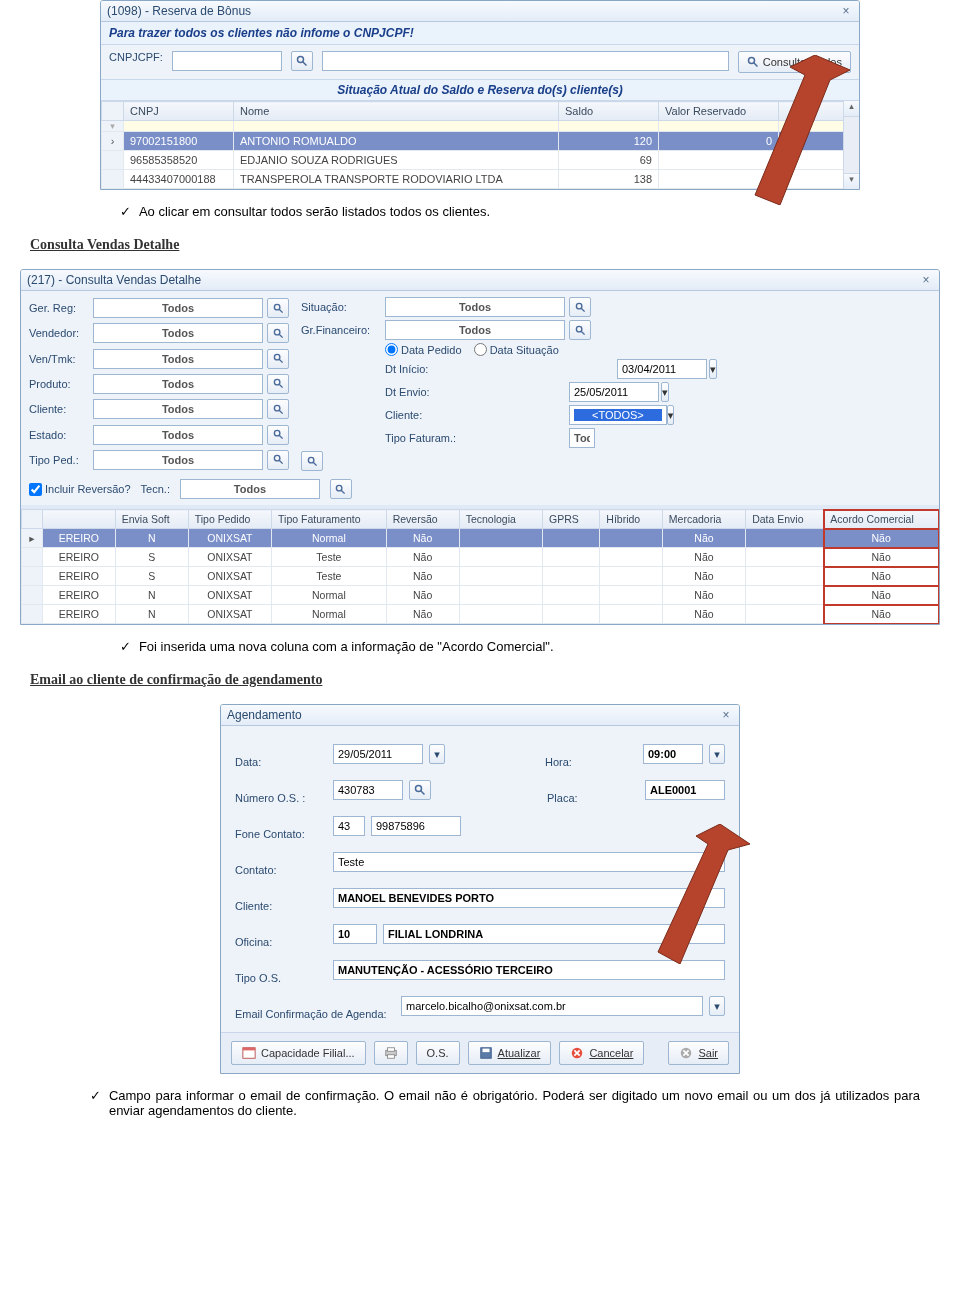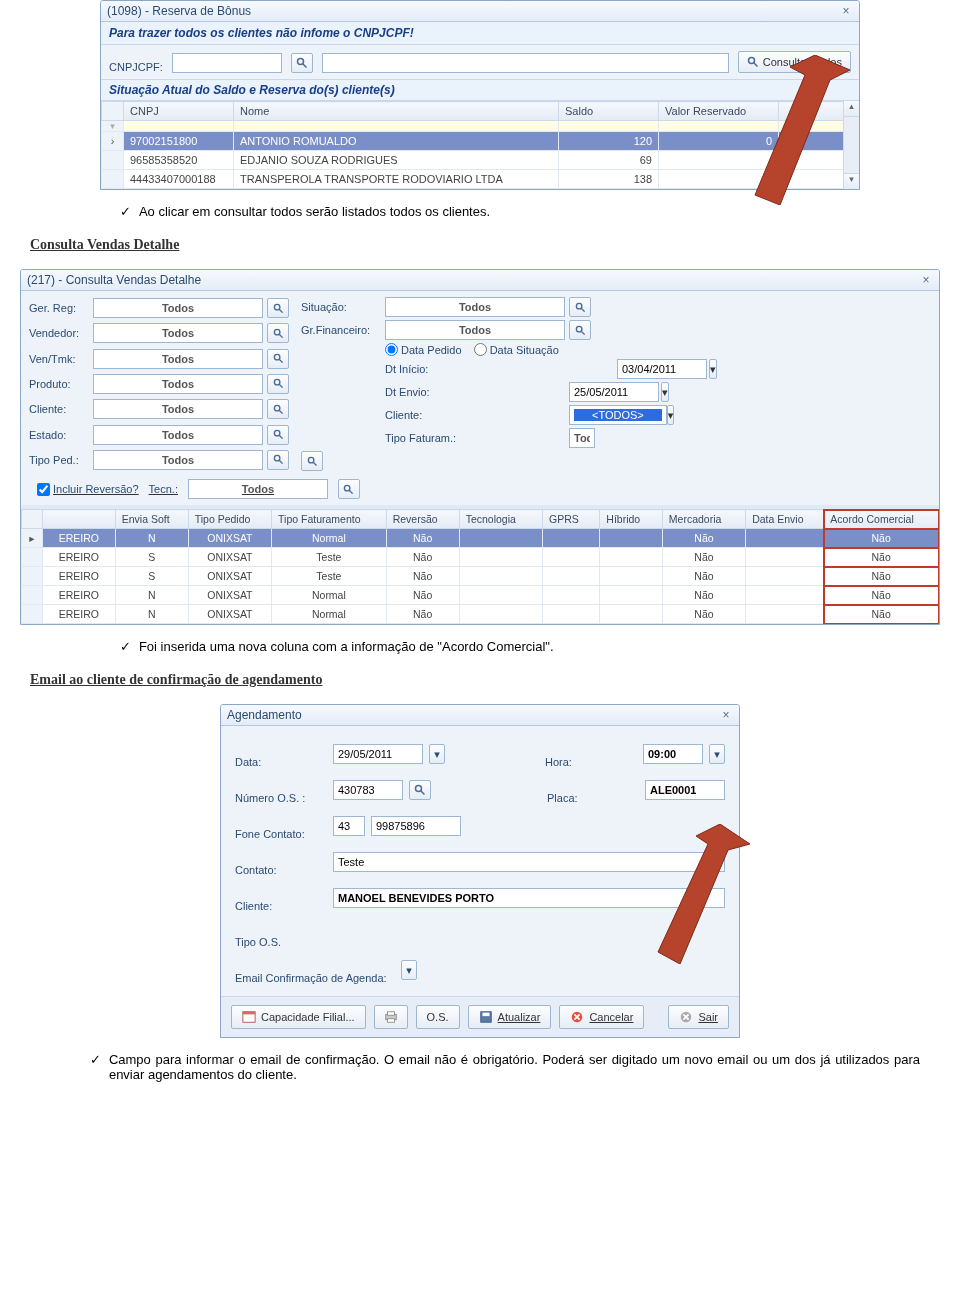--- a/index.html
+++ b/index.html
@@ -3,26 +3,26 @@
 <meta charset="utf-8">
 <style>
   * { box-sizing: border-box; font-family: Tahoma, Verdana, sans-serif; }
   body { margin: 0; padding: 0; background: #fff; font-size: 11px; color: #333; width: 960px; }
   .doc { padding: 0; }
   .fig { margin: 0 auto; }
   .window { border: 1px solid #8aa8c6; background: linear-gradient(#eaf1fa,#dbe6f4); border-radius: 3px 3px 0 0; overflow: hidden; }
   .win-title { display:flex; align-items:center; justify-content:space-between; padding:3px 6px; font-size:12px; color:#2b4a6f; background:linear-gradient(#f7fafe,#e3ecf7); border-bottom:1px solid #b5c8df; }
   .win-close { width:14px; height:14px; font-size:12px; color:#5a6f8a; cursor:default; text-align:center; }
   .banner { background:#eaf2fb; color:#1a3f8a; font-weight:bold; font-size:12px; padding:4px 8px; border-bottom:1px solid #c8d7ea; font-style:italic; }
-  .toolbar-row { display:flex; align-items:flex-end; gap:9px; padding:6px 8px; background:#eef3fa; border-bottom:1px solid #c8d7ea; }
+  .toolbar-row { display:flex; align-items:flex-start; gap:9px; padding:6px 8px; background:#eef3fa; border-bottom:1px solid #c8d7ea; }
   .lbl { color:#2b4a6f; font-size:11px; }
   .txtbox { border:1px solid #9db6d1; background:#fff; height:20px; padding:2px 4px; font-size:11px; }
   .search-btn { width:22px; height:20px; border:1px solid #9db6d1; background:linear-gradient(#fdfdfe,#e6edf6); border-radius:2px; display:flex; align-items:center; justify-content:center; cursor:pointer; }
   .consult-btn { margin-left:auto; height:22px; border:1px solid #9db6d1; background:linear-gradient(#fdfdfe,#e6edf6); border-radius:2px; padding:0 8px; display:flex; align-items:center; gap:4px; font-size:11px; cursor:pointer; }
-  .section-head { background:#eaf2fb; color:#1a3f8a; font-weight:bold; font-size:12px; padding:3px 8px; border-bottom:1px solid #c8d7ea; font-style:italic; }
+  .section-head { background:#eaf2fb; color:#1a3f8a; font-weight:bold; font-size:12px; padding:3px 8px; border-bottom:1px solid #c8d7ea; font-style:italic;text-align:center; }
   table.grid { width:100%; border-collapse:collapse; font-size:11px; background:#fff; table-layout:fixed; }
   table.grid th { background:linear-gradient(#f5f8fc,#e4ebf5); border:1px solid #cdd9e8; padding:3px 6px; text-align:left; color:#3a4a5f; font-weight:normal; }
   table.grid td { border:1px solid #e2e8f0; padding:3px 6px; color:#444; }
   tr.funnel td { background:#fffde5; height:10px; padding:0 6px; font-size:9px; color:#aaa; }
   tr.sel td { background:#7a8ec8; color:#fff; }
   .rowhead { width:20px; background:#eef3fa !important; border-right:1px solid #cdd9e8; text-align:center; color:#666; }
   .num { text-align:right; }
   .scrollgutter { position:absolute; right:0; top:0; bottom:0; width:16px; background:#e9eef6; border-left:1px solid #cdd9e8; }
   .scroll-up, .scroll-dn { height:16px; background:linear-gradient(#f7fafe,#e3ecf7); border-bottom:1px solid #cdd9e8; text-align:center; font-size:9px; color:#666; }
   .scroll-dn { border-top:1px solid #cdd9e8; border-bottom:none; position:absolute; bottom:0; left:0; right:0; }
@@ -275,21 +275,21 @@
           <span class="lbl">Tipo Faturam.:</span>
             <input class="txtbox todos-in" value="Todos" style="">
             <div class="search-btn">
               <svg width="11" height="11" viewBox="0 0 16 16">
                 <circle cx="6" cy="6" r="4" fill="none" stroke="#4a6a9a" stroke-width="2"></circle>
                 <line x1="9" y1="9" x2="14" y2="14" stroke="#4a6a9a" stroke-width="2"></line>
               </svg>
             </div>
         </div>
       </div>
-      <div style="display:flex; gap:10px; padding:2px 16px 6px; background:#eef3fa; align-items:center;text-decoration:underline;">
+      <div style="display:flex; gap:10px; padding:2px 8px 6px; background:#eef3fa; align-items:center;">
         <label class="ck">
             <input type="checkbox" checked="" style=""> 
             <span>Incluir Reversão?</span>
           </label>
         <span class="lbl">Tecn.:</span>
         <input class="txtbox todos-in" style="width: 140px;" value="Todos">
         <div class="search-btn">
             <svg width="11" height="11" viewBox="0 0 16 16">
               <circle cx="6" cy="6" r="4" fill="none" stroke="#4a6a9a" stroke-width="2"></circle>
               <line x1="9" y1="9" x2="14" y2="14" stroke="#4a6a9a" stroke-width="2"></line>
@@ -445,24 +445,31 @@
         </div>
         <div class="form-row">
           <span class="lbl">Contato:</span>
           <input class="txtbox" style="flex: 1 1 0%;" value="Teste">
         </div>
         <div class="form-row">
           <span class="lbl">Cliente:</span>
           <input class="txtbox txt-bold" style="flex: 1 1 0%;" value="MANOEL BENEVIDES PORTO">
         </div>
         <div class="form-row">
+          <span class="lbl">Oficina:</span>
+          <input class="txtbox txt-bold" style="width: 44px;" value="10">
+          <input class="txtbox txt-bold" style="flex: 1 1 0%;" value="FILIAL LONDRINA">
+        </div>
+        <div class="form-row">
           <span class="lbl">Tipo O.S.</span>
+          <input class="txtbox txt-bold" style="flex: 1 1 0%;" value="MANUTENÇÃO - ACESSÓRIO TERCEIRO">
         </div>
         <div class="form-row">
           <span class="lbl" style="min-width:160px">Email Confirmação de Agenda:</span>
+          <input class="txtbox" style="flex: 1 1 0%;" value="marcelo.bicalho@onixsat.com.br">
           <span class="search-btn" style="width:16px">▾</span>
         </div>
       </div>
       <div class="btn-bar">
         <div class="btn">
           <svg class="mini-icon" viewBox="0 0 16 16">
               <rect x="1" y="2" width="14" height="12" fill="#fff" stroke="#b44"></rect>
               <rect x="1" y="2" width="14" height="3" fill="#d66"></rect>
             </svg>
           <span>Capacidade Filial...</span>

